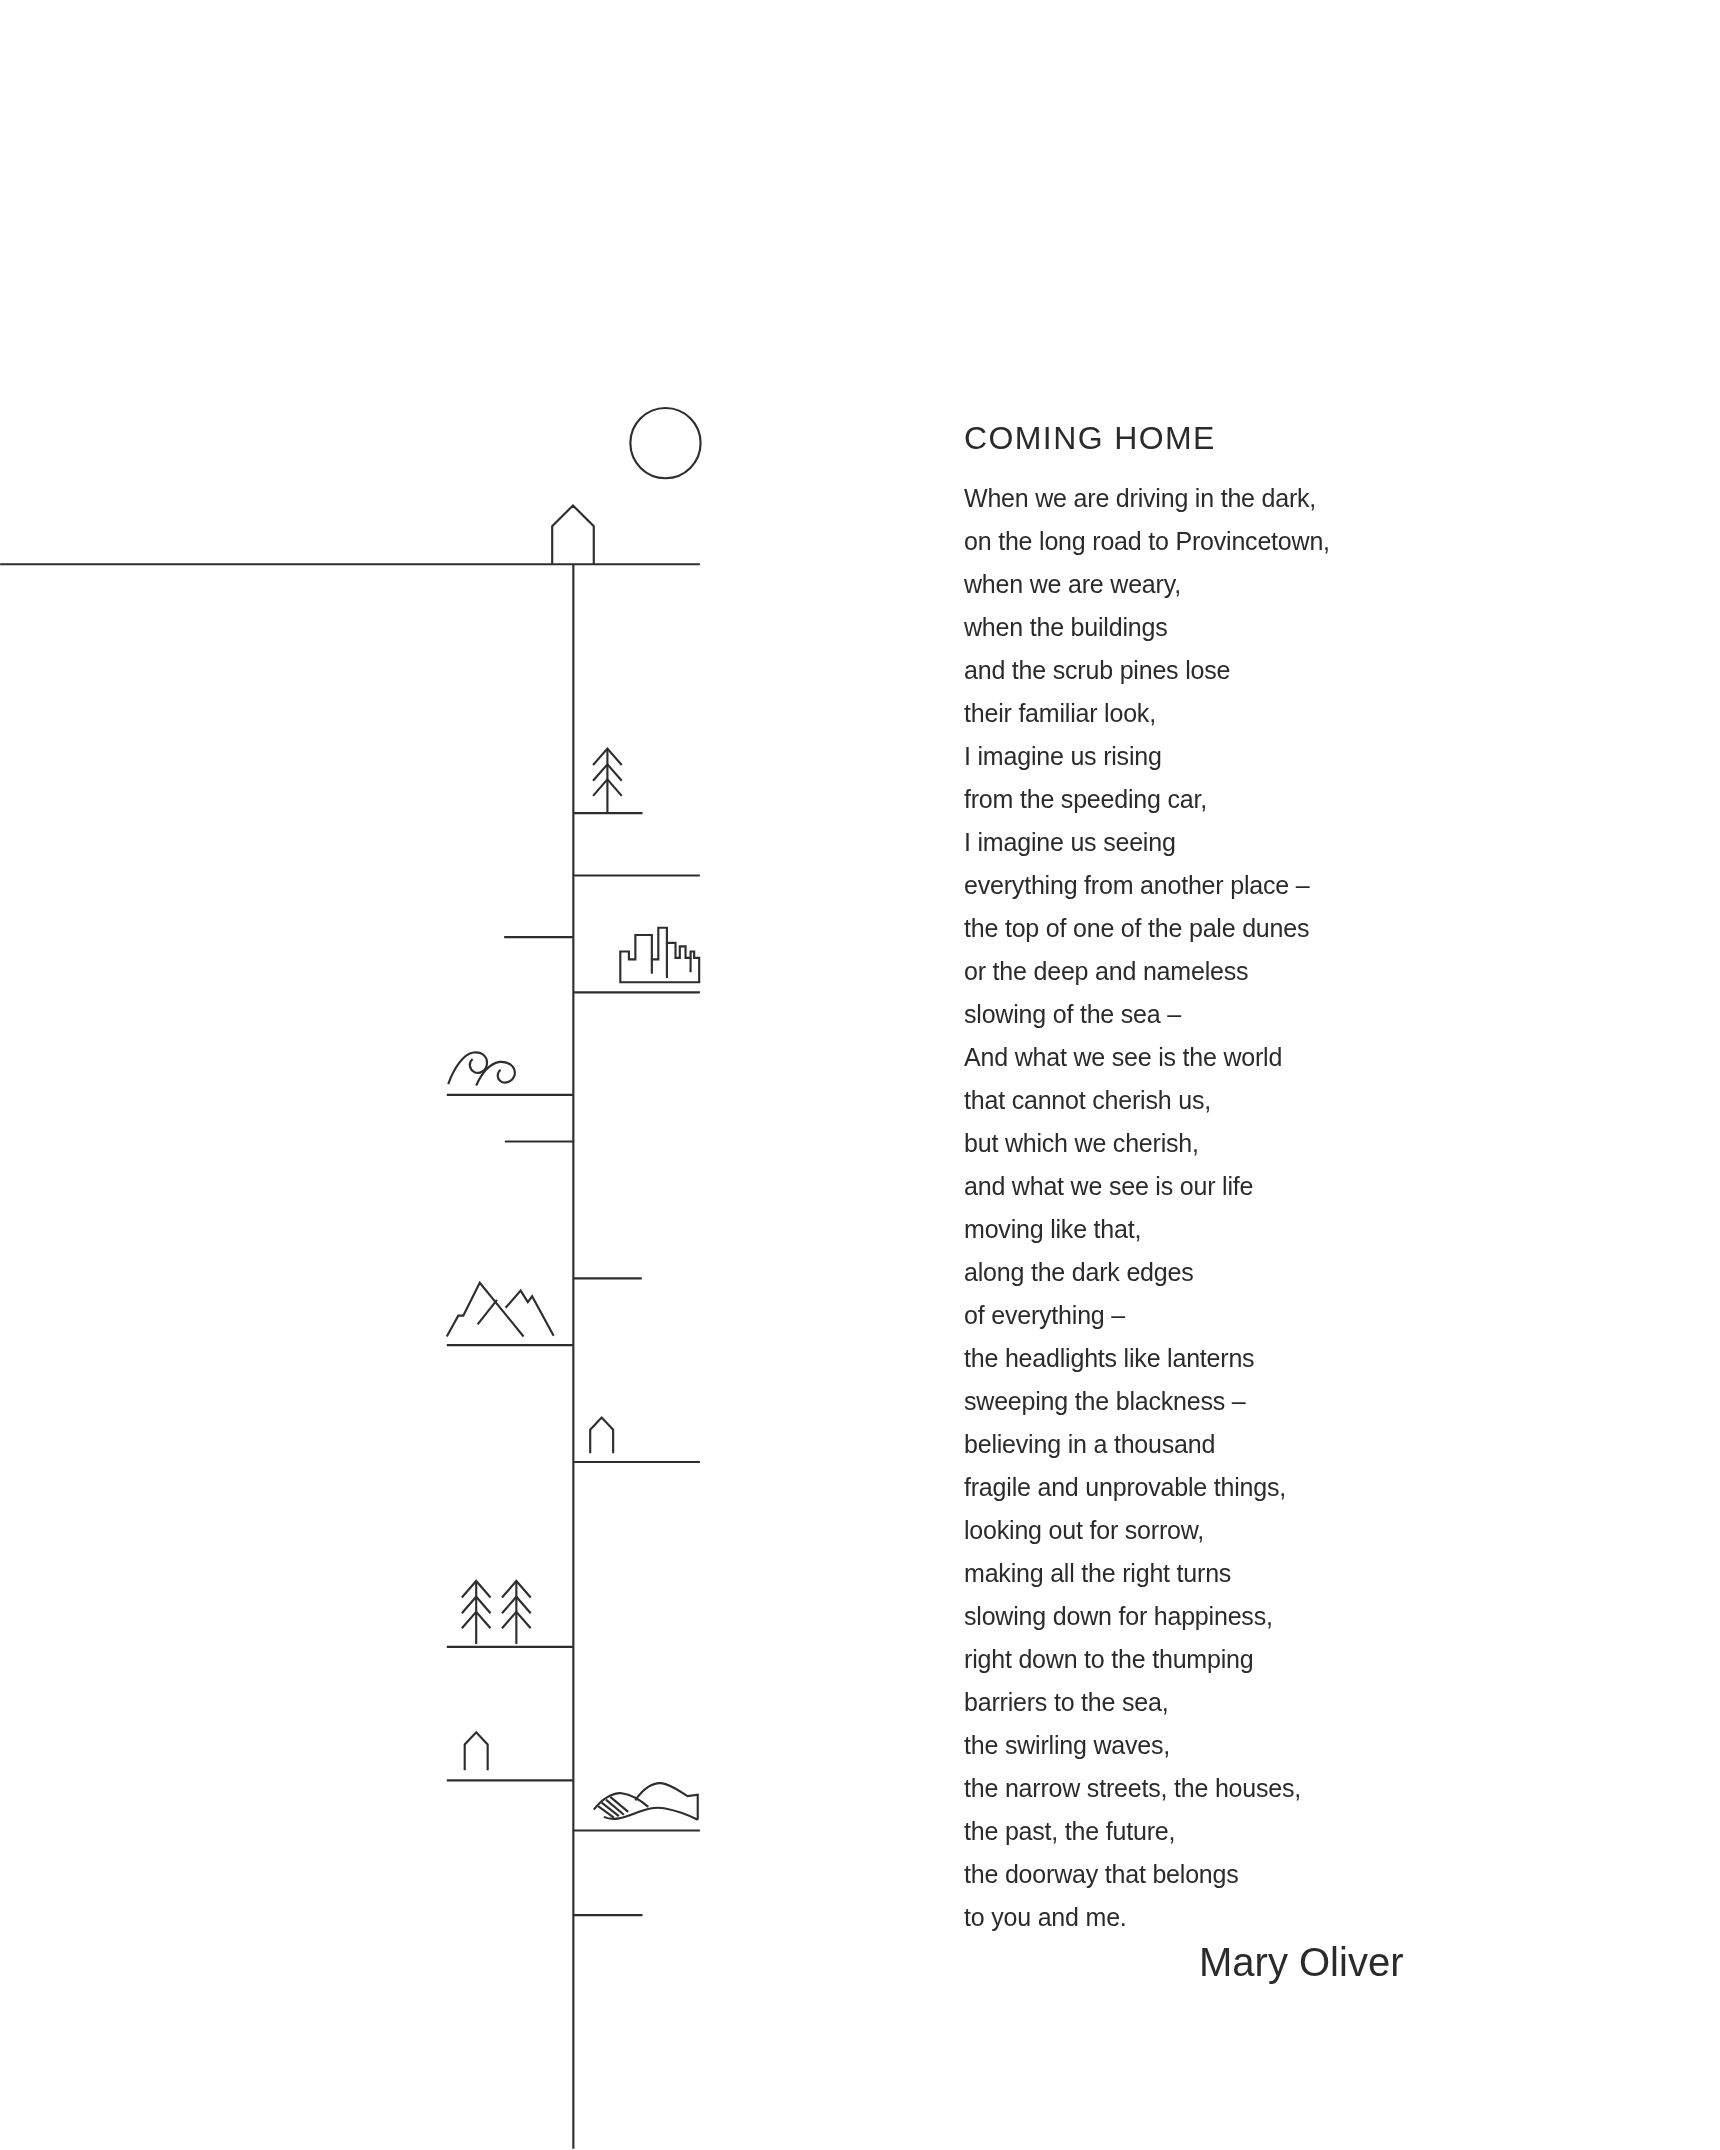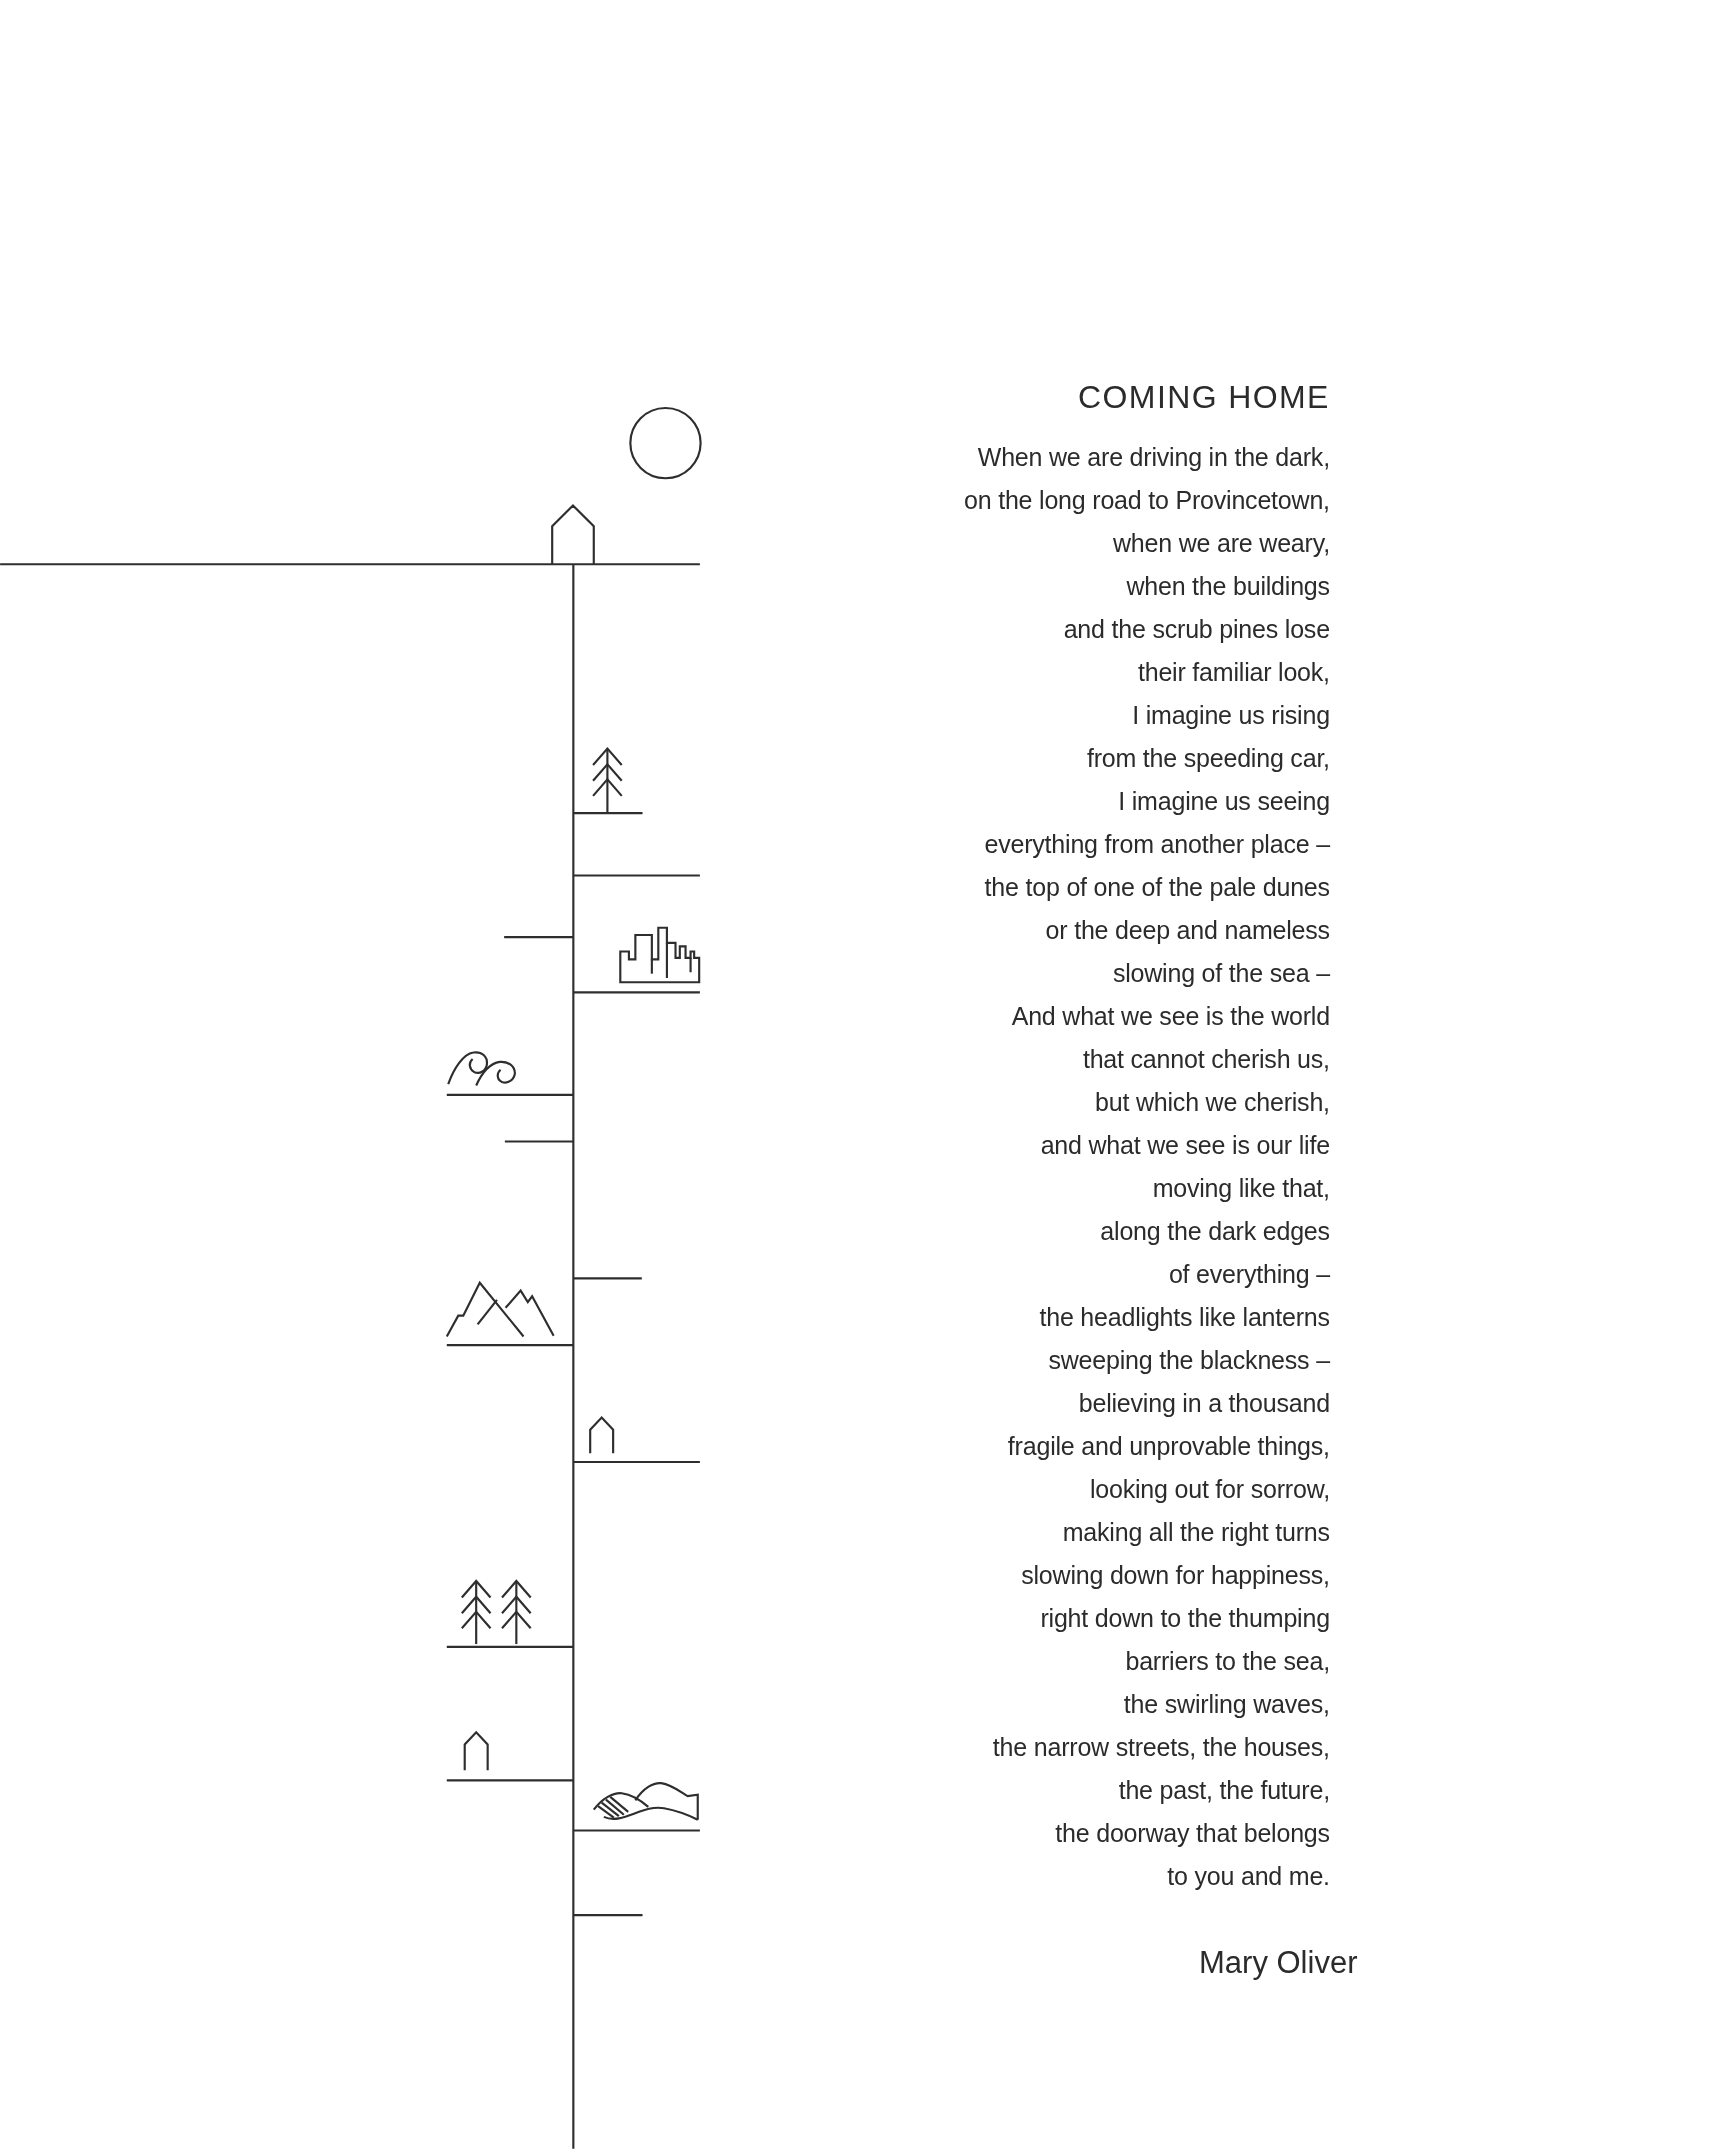--- a/index.html
+++ b/index.html
@@ -1,24 +1,24 @@
 <!DOCTYPE html>
 <html style="font-size:11.5px"><head>
 <meta charset="utf-8">
 <style>
   html,body{margin:0;padding:0;background:#ffffff;}
   .canvas{
     position:relative;width:1721px;height:2151px;background:#ffffff;
     overflow:hidden;font-family:"Liberation Sans",sans-serif;
   }
   .illustration{position:absolute;left:0;top:0;}
-  .poem{position:absolute;left:964px;top:376px;color:#2b2b2b;text-align:right;}
+  .poem{position:absolute;left:964px;top:417px;color:#2b2b2b;}
   .poem-title{font-size:32px;line-height:43px;letter-spacing:1.4px;margin-bottom:16.5px;white-space:pre;}
   .poem-line{font-size:25px;line-height:43px;letter-spacing:-0.2px;white-space:pre;}
-  .poem-author{position:absolute;left:1199px;top:1941px;font-size:31px;line-height:43px;color:#2b2b2b;white-space:pre;}
+  .poem-author{position:absolute;left:1199px;top:1941px;font-size:40px;line-height:43px;color:#2b2b2b;white-space:pre;}
 </style>
 </head>
 <body>
 
 <div class="canvas">
 
   <svg class="illustration" width="1721" height="2151" viewBox="0 0 2400 3000" fill="none" stroke="#2e2e2e" stroke-width="3">
 
     <line x1="0" y1="787" x2="976" y2="787"></line>
     <line x1="799.5" y1="787" x2="799.5" y2="2997"></line>

